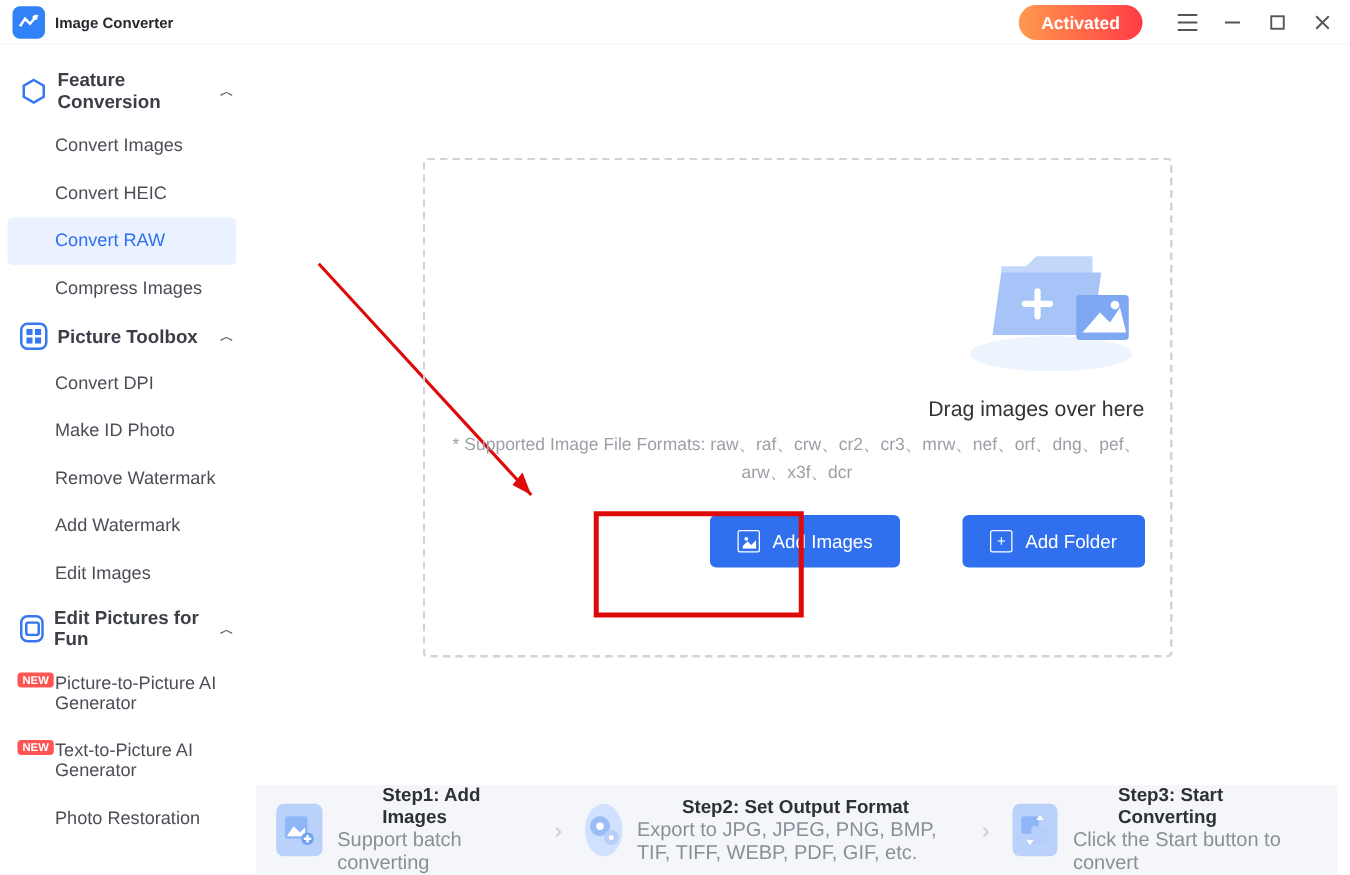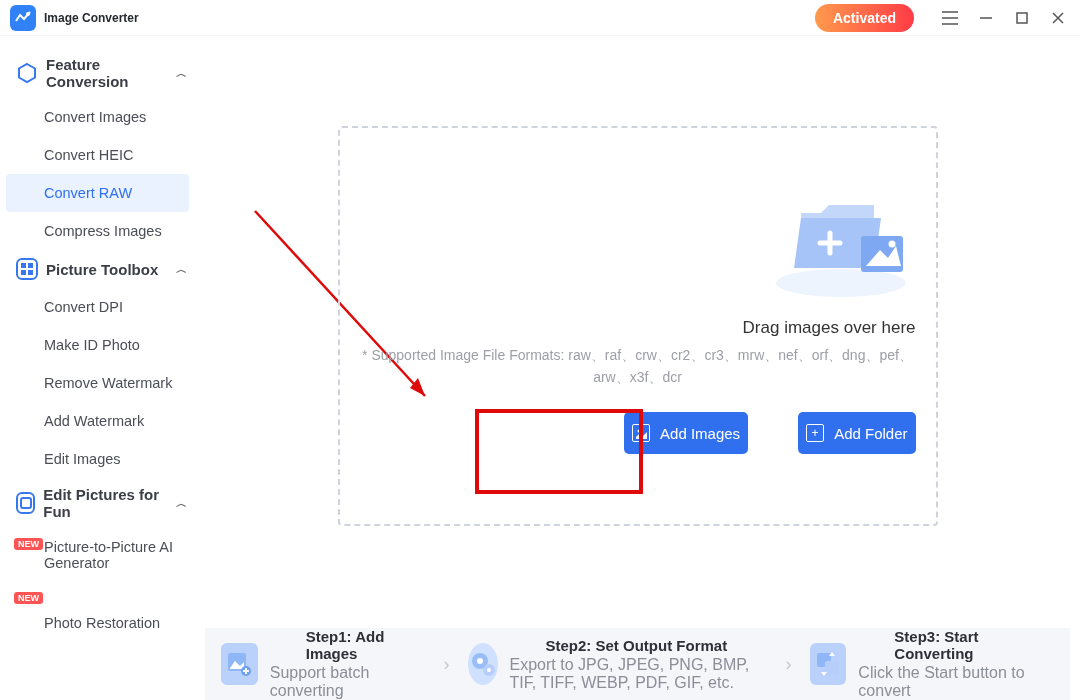--- a/index.html
+++ b/index.html
@@ -168,21 +168,21 @@
     max-width: 560px;
   }
   .dropzone .buttons {
     display: flex;
     gap: 50px;
     margin-top: 24px;
     align-items: center;
   }
   .btn {
     height: 42px;
-    padding: 0 8px;
+    padding: 0 22px;
     background: #3070ef;
     color: #fff;
     border-radius: 5px;
     font-size: 15px;
     display: flex;
     align-items: center;
     gap: 10px;
     cursor: pointer;
     font-weight: 500;
   }
@@ -327,20 +327,21 @@
       </span>
       <span>Edit Pictures for Fun</span>
       <span class="chev">︿</span>
     </div>
     <div class="item">
       <span class="new-badge">NEW</span>
       <span>Picture-to-Picture AI Generator</span>
     </div>
     <div class="item">
       <span class="new-badge">NEW</span>
+      <span>Text-to-Picture AI Generator</span>
     </div>
     <div class="item"><span>Photo Restoration</span></div>
 
   </div>
 
   <div class="main">
     <div class="content">
 
       <svg class="arrow" style="left:55px;top:170px" width="190" height="210" viewBox="0 0 190 210">
         <line x1="5" y1="5" x2="175" y2="190" stroke="#de0a0a" stroke-width="2.5"></line>

